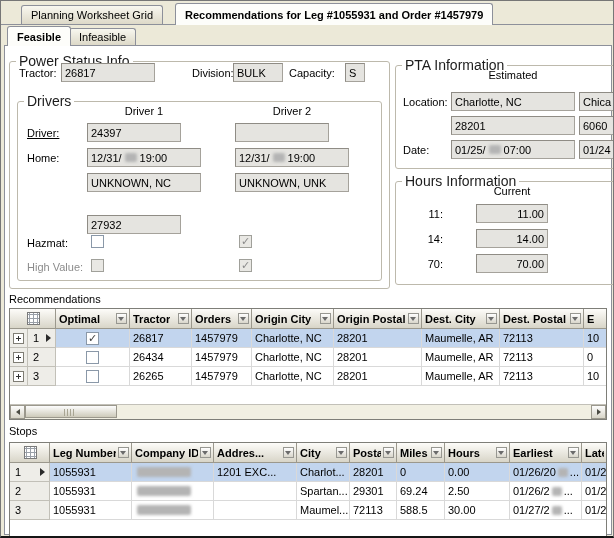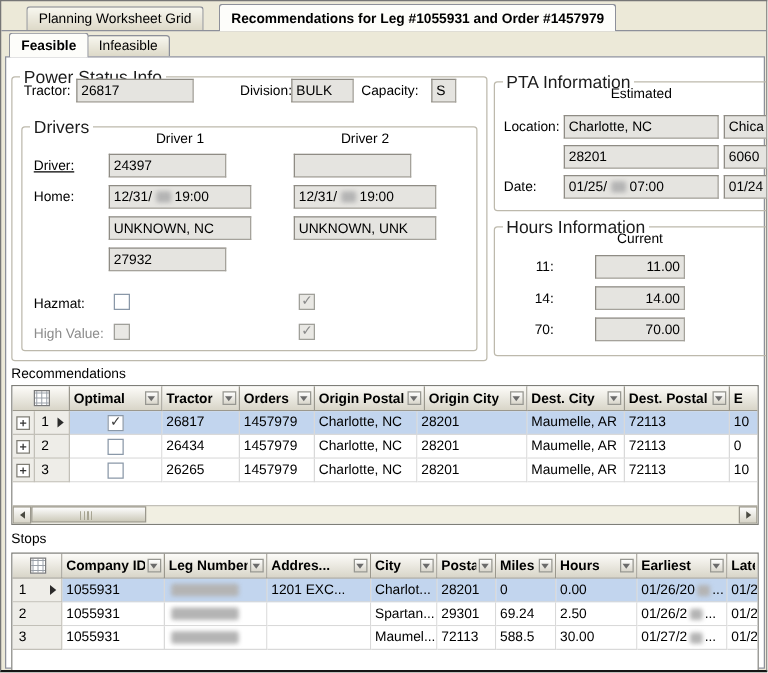--- a/index.html
+++ b/index.html
@@ -138,21 +138,21 @@
   </div>
   <div class="field" style="left:234px;top:147px;width:114px;">
     <span>12/31/</span>
       <span class="redact"></span>
       <span>19:00</span>
   </div>
 
   <div class="field" style="left:86px;top:172px;width:114px;">UNKNOWN, NC</div>
   <div class="field" style="left:234px;top:172px;width:114px;">UNKNOWN, UNK</div>
 
-  <div class="field" style="left:86px;top:197px;width:94px;">27932</div>
+  <div class="field" style="left:86px;top:214px;width:94px;">27932</div>
 
   <span class="lbl" style="left:26px;top:236px;">Hazmat:</span>
   <span class="cbx" style="left:90px;top:234px;"></span>
   <span class="cbx disabled checked" style="left:238px;top:234px;"></span>
 
   <span class="lbl dis" style="left:26px;top:260px;">High Value:</span>
   <span class="cbx disabled" style="left:90px;top:258px;"></span>
   <span class="cbx disabled checked" style="left:238px;top:258px;"></span>
 
   <fieldset class="gb" style="left:394px;top:56px;width:228px;height:112px;">
@@ -194,26 +194,26 @@
           <span class="filter-btn"></span>
         </div>
       <div class="gh-cell" style="flex:0 0 62px;">
           <span class="gh-label">Tractor</span>
           <span class="filter-btn"></span>
         </div>
       <div class="gh-cell" style="flex:0 0 60px;">
           <span class="gh-label">Orders</span>
           <span class="filter-btn"></span>
         </div>
+      <div class="gh-cell" style="flex:0 0 82px;">
+          <span class="gh-label">Origin City</span>
+          <span class="filter-btn"></span>
+        </div>
       <div class="gh-cell" style="flex:0 0 88px;">
           <span class="gh-label">Origin Postal</span>
-          <span class="filter-btn"></span>
-        </div>
-      <div class="gh-cell" style="flex:0 0 82px;">
-          <span class="gh-label">Origin City</span>
           <span class="filter-btn"></span>
         </div>
       <div class="gh-cell" style="flex:0 0 78px;">
           <span class="gh-label">Dest. City</span>
           <span class="filter-btn"></span>
         </div>
       <div class="gh-cell" style="flex:0 0 84px;">
           <span class="gh-label">Dest. Postal</span>
           <span class="filter-btn"></span>
         </div>
@@ -297,25 +297,25 @@
     </div>
   </div>
 
   <span class="section-lbl" style="top:424px;">Stops</span>
   <div class="grid" style="left:8px;top:441px;width:598px;height:95px;">
     <div class="g-row g-header">
       <div class="gh-cell center" style="flex:0 0 40px;">
           <span class="fc-icon"></span>
         </div>
       <div class="gh-cell" style="flex:0 0 82px;">
+          <span class="gh-label">Leg Number</span>
+          <span class="filter-btn"></span>
+        </div>
+      <div class="gh-cell" style="flex:0 0 82px;">
           <span class="gh-label">Company ID</span>
-          <span class="filter-btn"></span>
-        </div>
-      <div class="gh-cell" style="flex:0 0 82px;">
-          <span class="gh-label">Leg Number</span>
           <span class="filter-btn"></span>
         </div>
       <div class="gh-cell" style="flex:0 0 83px;">
           <span class="gh-label">Addres...</span>
           <span class="filter-btn"></span>
         </div>
       <div class="gh-cell" style="flex:0 0 53px;">
           <span class="gh-label">City</span>
           <span class="filter-btn"></span>
         </div>

